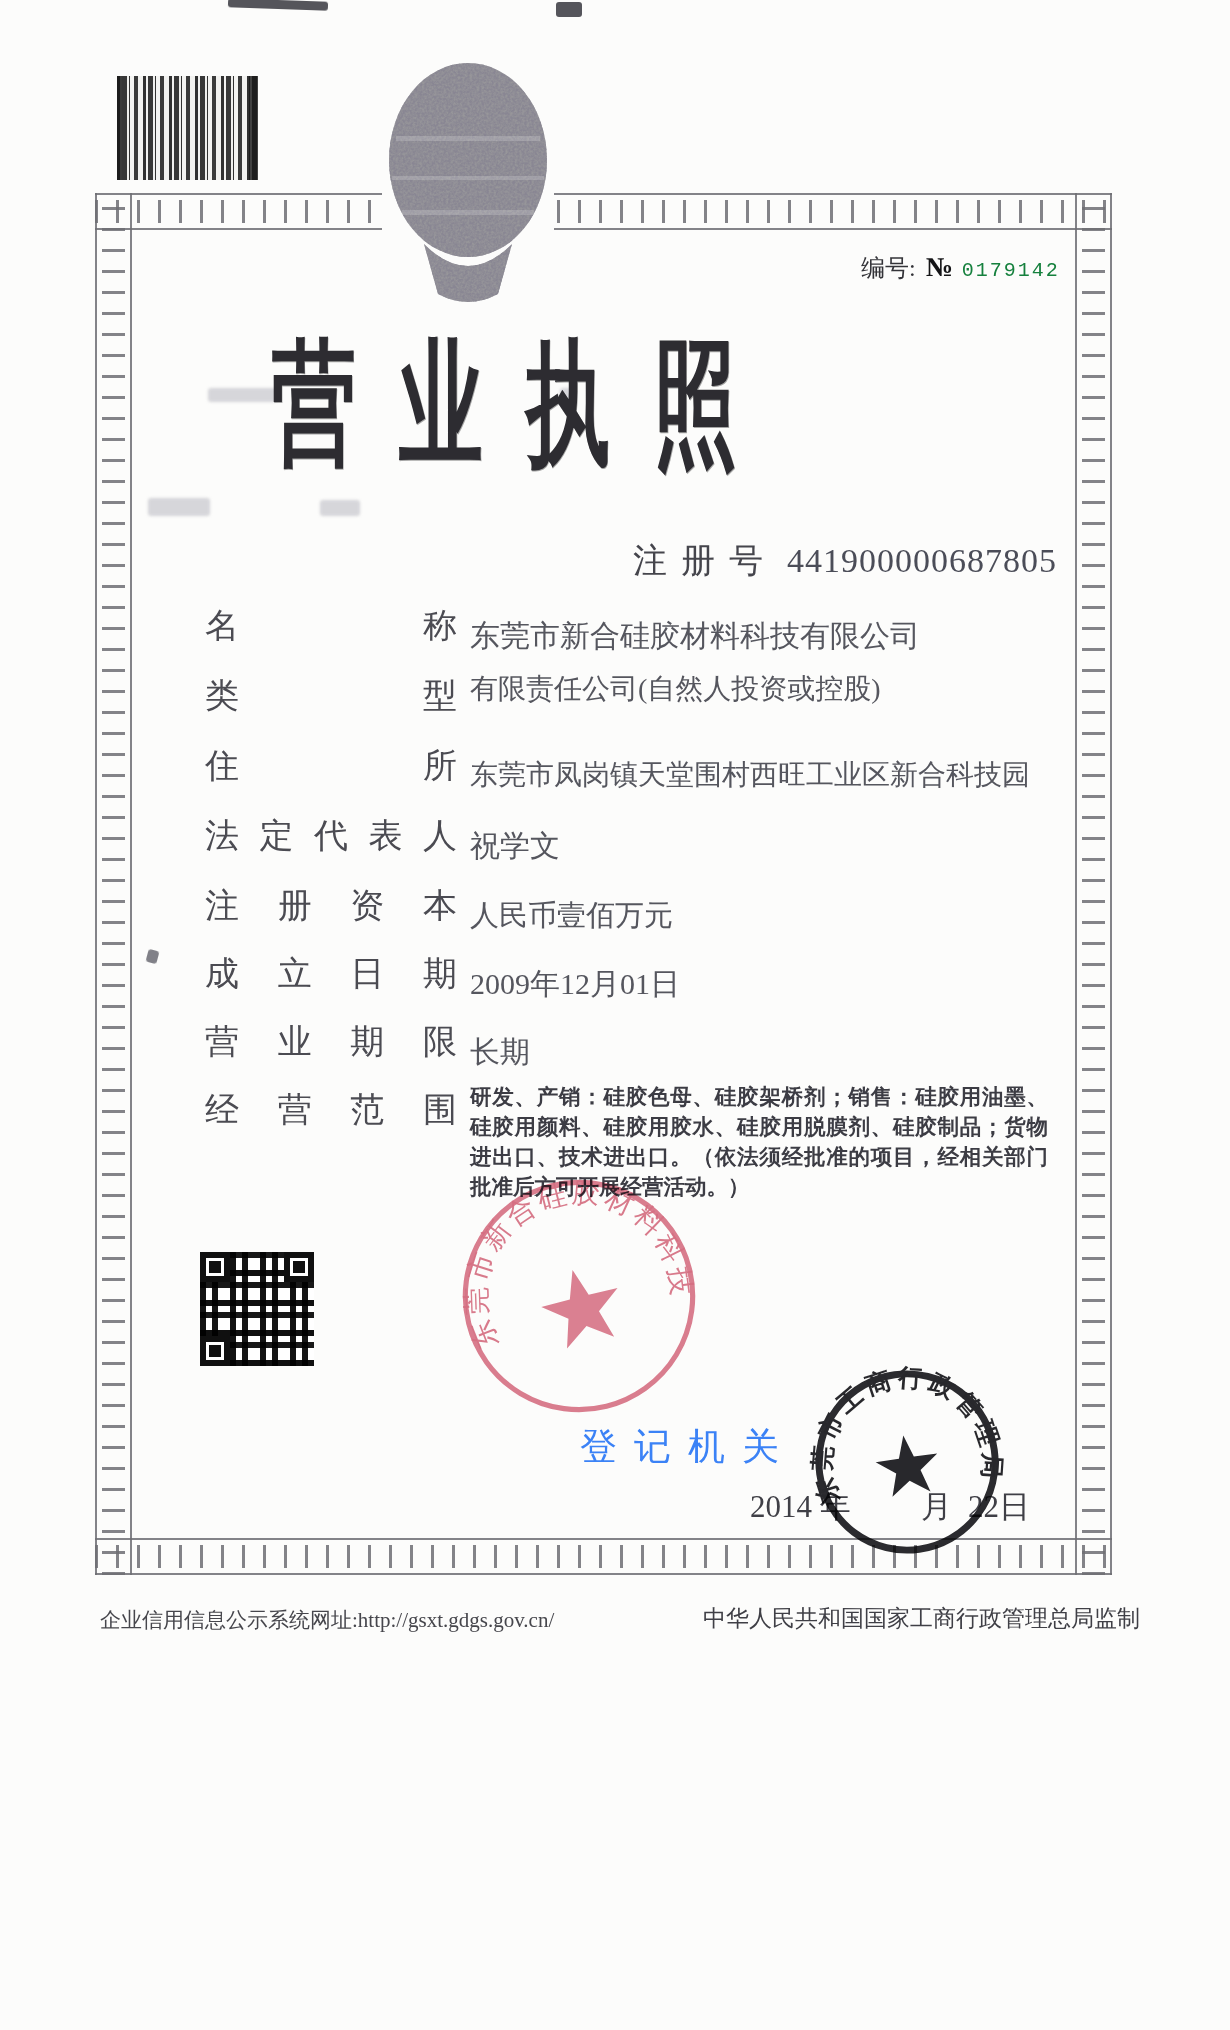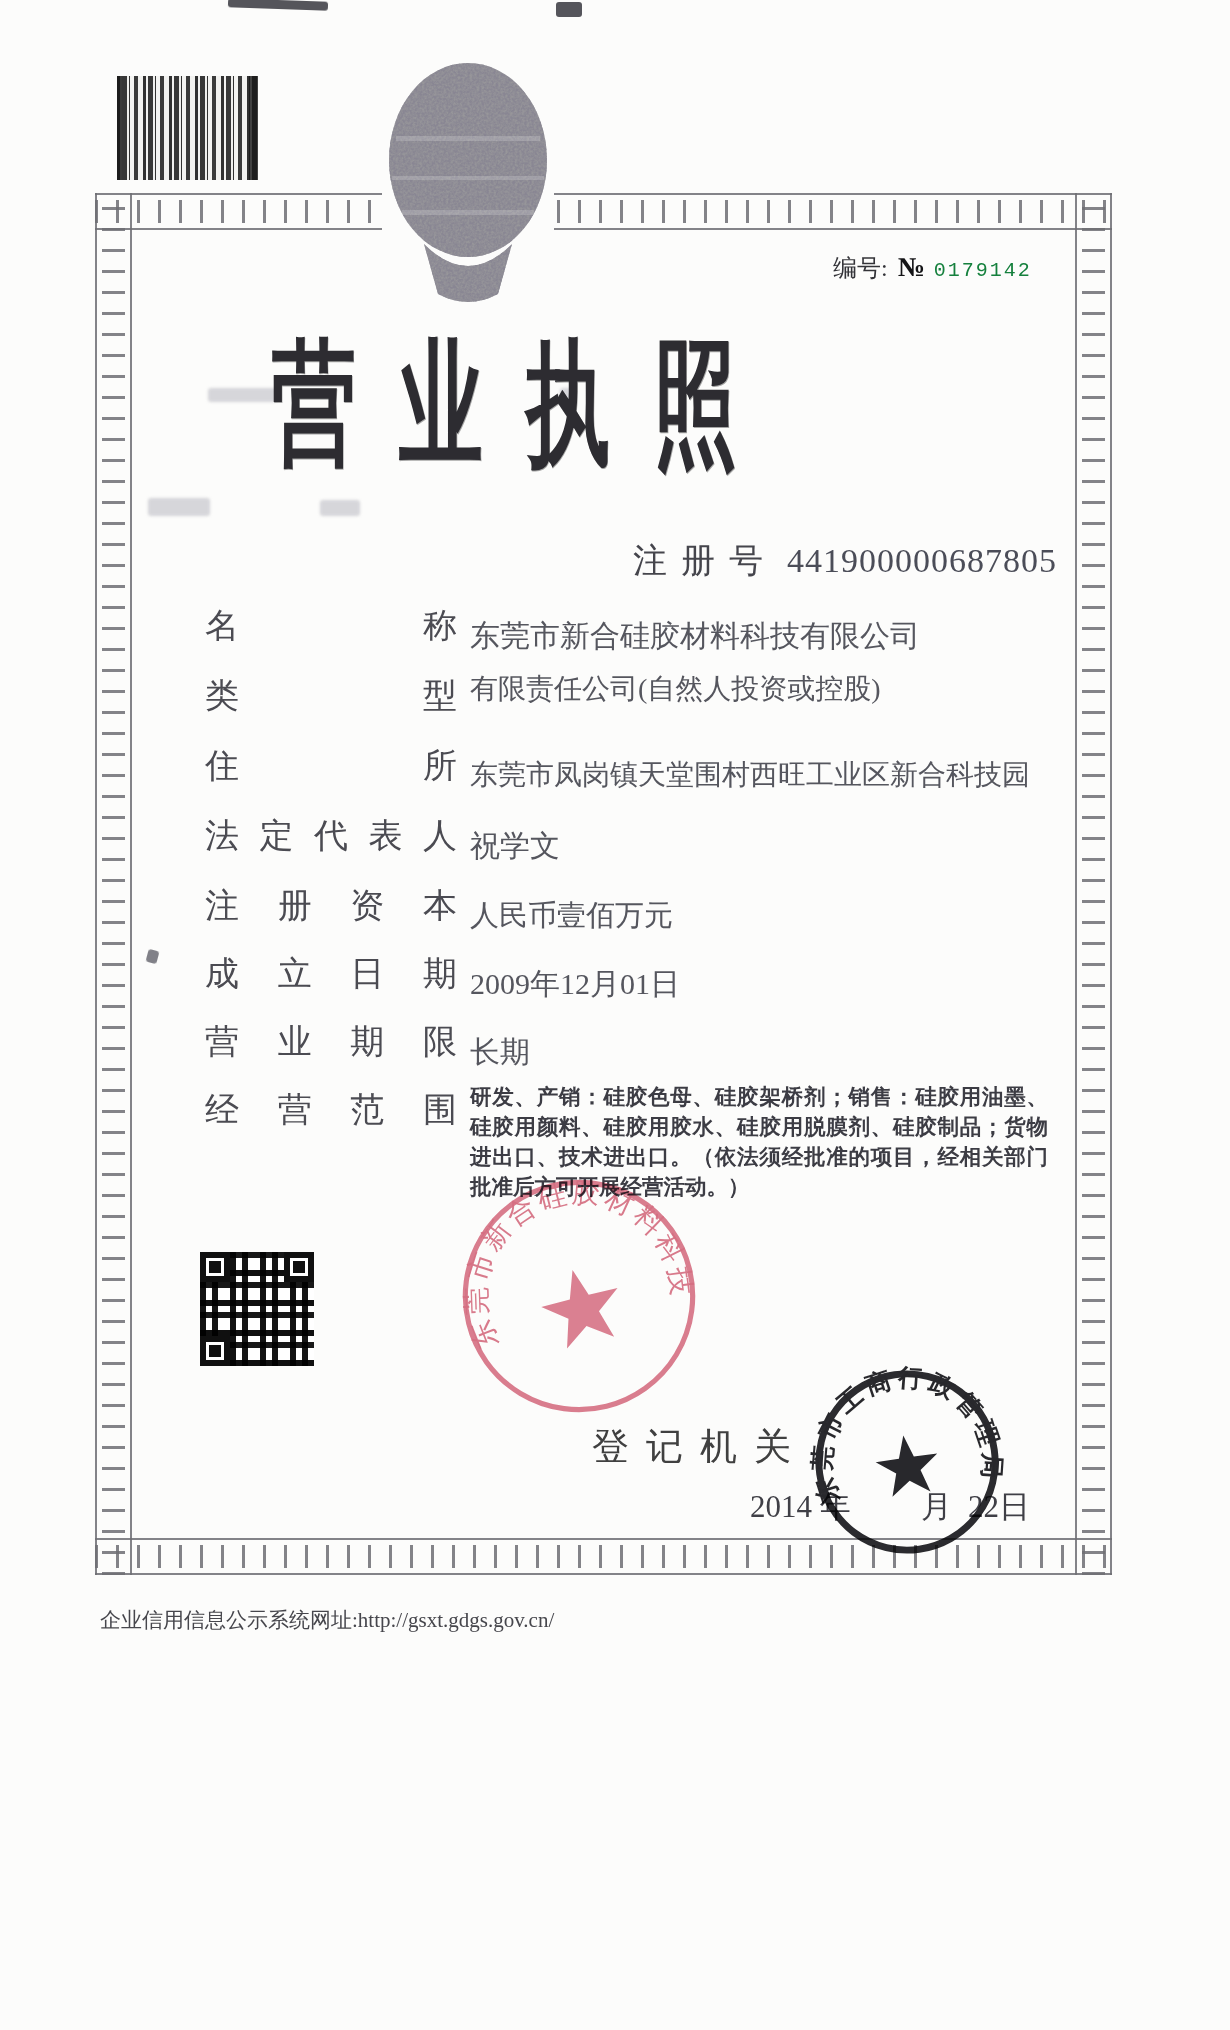--- a/index.html
+++ b/index.html
@@ -46,21 +46,21 @@
       linear-gradient(270deg,#303030 0 9px,rgba(0,0,0,0) 9px),
       repeating-linear-gradient(90deg,#1c1c1c 0 3px,#f2f2f0 3px 5px,#232323 5px 10px,#efefed 10px 12px,#1e1e1e 12px 13px,#f4f4f2 13px 17px,#272727 17px 21px,#f1f1ef 21px 26px),
       repeating-linear-gradient(0deg,rgba(255,255,255,.22) 0 2px,rgba(0,0,0,0) 2px 7px);
     background-blend-mode:multiply,multiply,normal,normal;
     opacity:.9;
   }
   #emblem-wrap{position:absolute;left:382px;top:58px;width:172px;height:250px;background:#fcfcfb;}
 
   
   #serial{position:absolute;left:833px;top:252px;white-space:nowrap;}
-  #serial .lab{font-size:24px;color:#333338;}
+  #serial .lab{font-size:24px;color:#333338;margin-left:28px;}
   #serial .sym{font-size:27px;font-weight:bold;color:#141416;margin-left:10px;font-family:"Liberation Serif",serif;}
   #serial .num{font-size:20px;color:#15803d;margin-left:9px;font-family:"Liberation Mono",monospace;letter-spacing:2px;}
 
   #doc-title{
     position:absolute;left:272px;top:336px;white-space:nowrap;
     font-family:"Liberation Sans",sans-serif;font-weight:800;
     font-size:135px;line-height:1;letter-spacing:70px;color:#2d2c31;
     transform:scaleX(.62);transform-origin:0 0;
     text-shadow:1px 1px 0 rgba(60,60,60,.45);
   }
@@ -81,21 +81,21 @@
   #row3 .lab{top:818px}#row3 .val{top:826px}
   #row4 .lab{top:888px}#row4 .val{top:896px;font-size:29px}
   #row5 .lab{top:956px}#row5 .val{top:964px}
   #row6 .lab{top:1024px}#row6 .val{top:1032px}
   #row7 .lab{top:1092px}
   #row7 .val{
     top:1082px;width:578px;white-space:normal;font-size:21.5px;line-height:30px;
     font-weight:bold;color:#3c3c44;text-align:justify;
   }
 
-  #registrar{position:absolute;left:592px;top:1422px;font-size:37px;letter-spacing:17px;color:#404040;white-space:nowrap;}
+  #registrar{position:absolute;left:580px;top:1422px;font-size:37px;letter-spacing:17px;color:#3b82f6;white-space:nowrap;}
   .date-seg{position:absolute;top:1486px;font-size:31px;color:#3f3f46;white-space:nowrap;}
   #date-y{left:750px}#date-m{left:921px}#date-d{left:968px}
 
   #footer-left{position:absolute;left:100px;top:1606px;font-size:21px;color:#46464c;}
   #footer-right{position:absolute;left:703px;top:1603px;font-size:23px;color:#3f3f46;}
 
   
   #qr{
     position:absolute;left:200px;top:1252px;width:114px;height:114px;
     background-image:
@@ -236,14 +236,15 @@
       </defs>
       <circle cx="100" cy="100" r="89" fill="none" stroke="#1f1f23" stroke-width="7"></circle>
       <text class="sealtext" font-size="25" font-weight="bold" fill="#1c1c20" letter-spacing="5">
         <textPath href="#barc">东莞市工商行政管理局</textPath>
       </text>
       <polygon fill="#1c1c20" points="100,73 107.6,95.5 131.4,95.8 112.4,110 119.4,132.7 100,119 80.6,132.7 87.6,110 68.6,95.8 92.4,95.5"></polygon>
     </svg>
   </div>
 
   <div id="footer-left">企业信用信息公示系统网址:http://gsxt.gdgs.gov.cn/</div>
+  <div id="footer-right">中华人民共和国国家工商行政管理总局监制</div>
 
 </div>
 
 </body></html>

